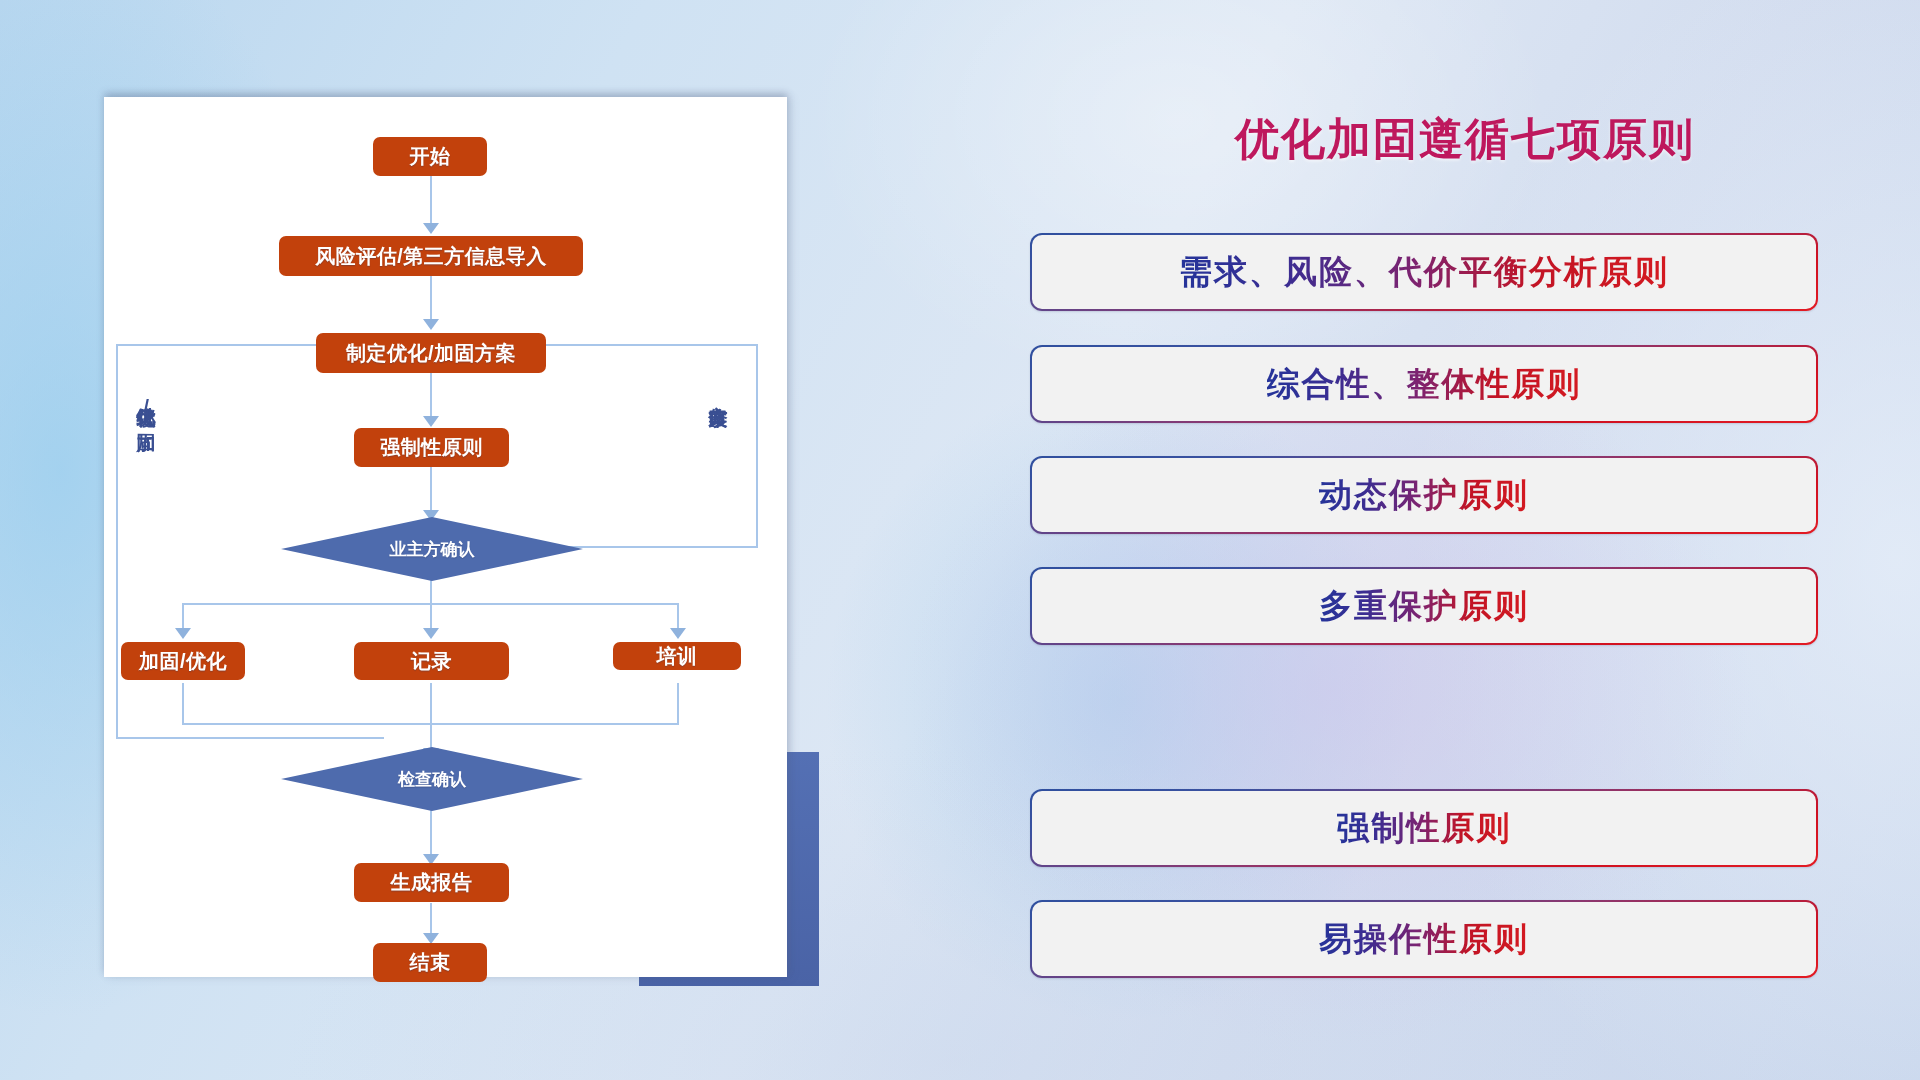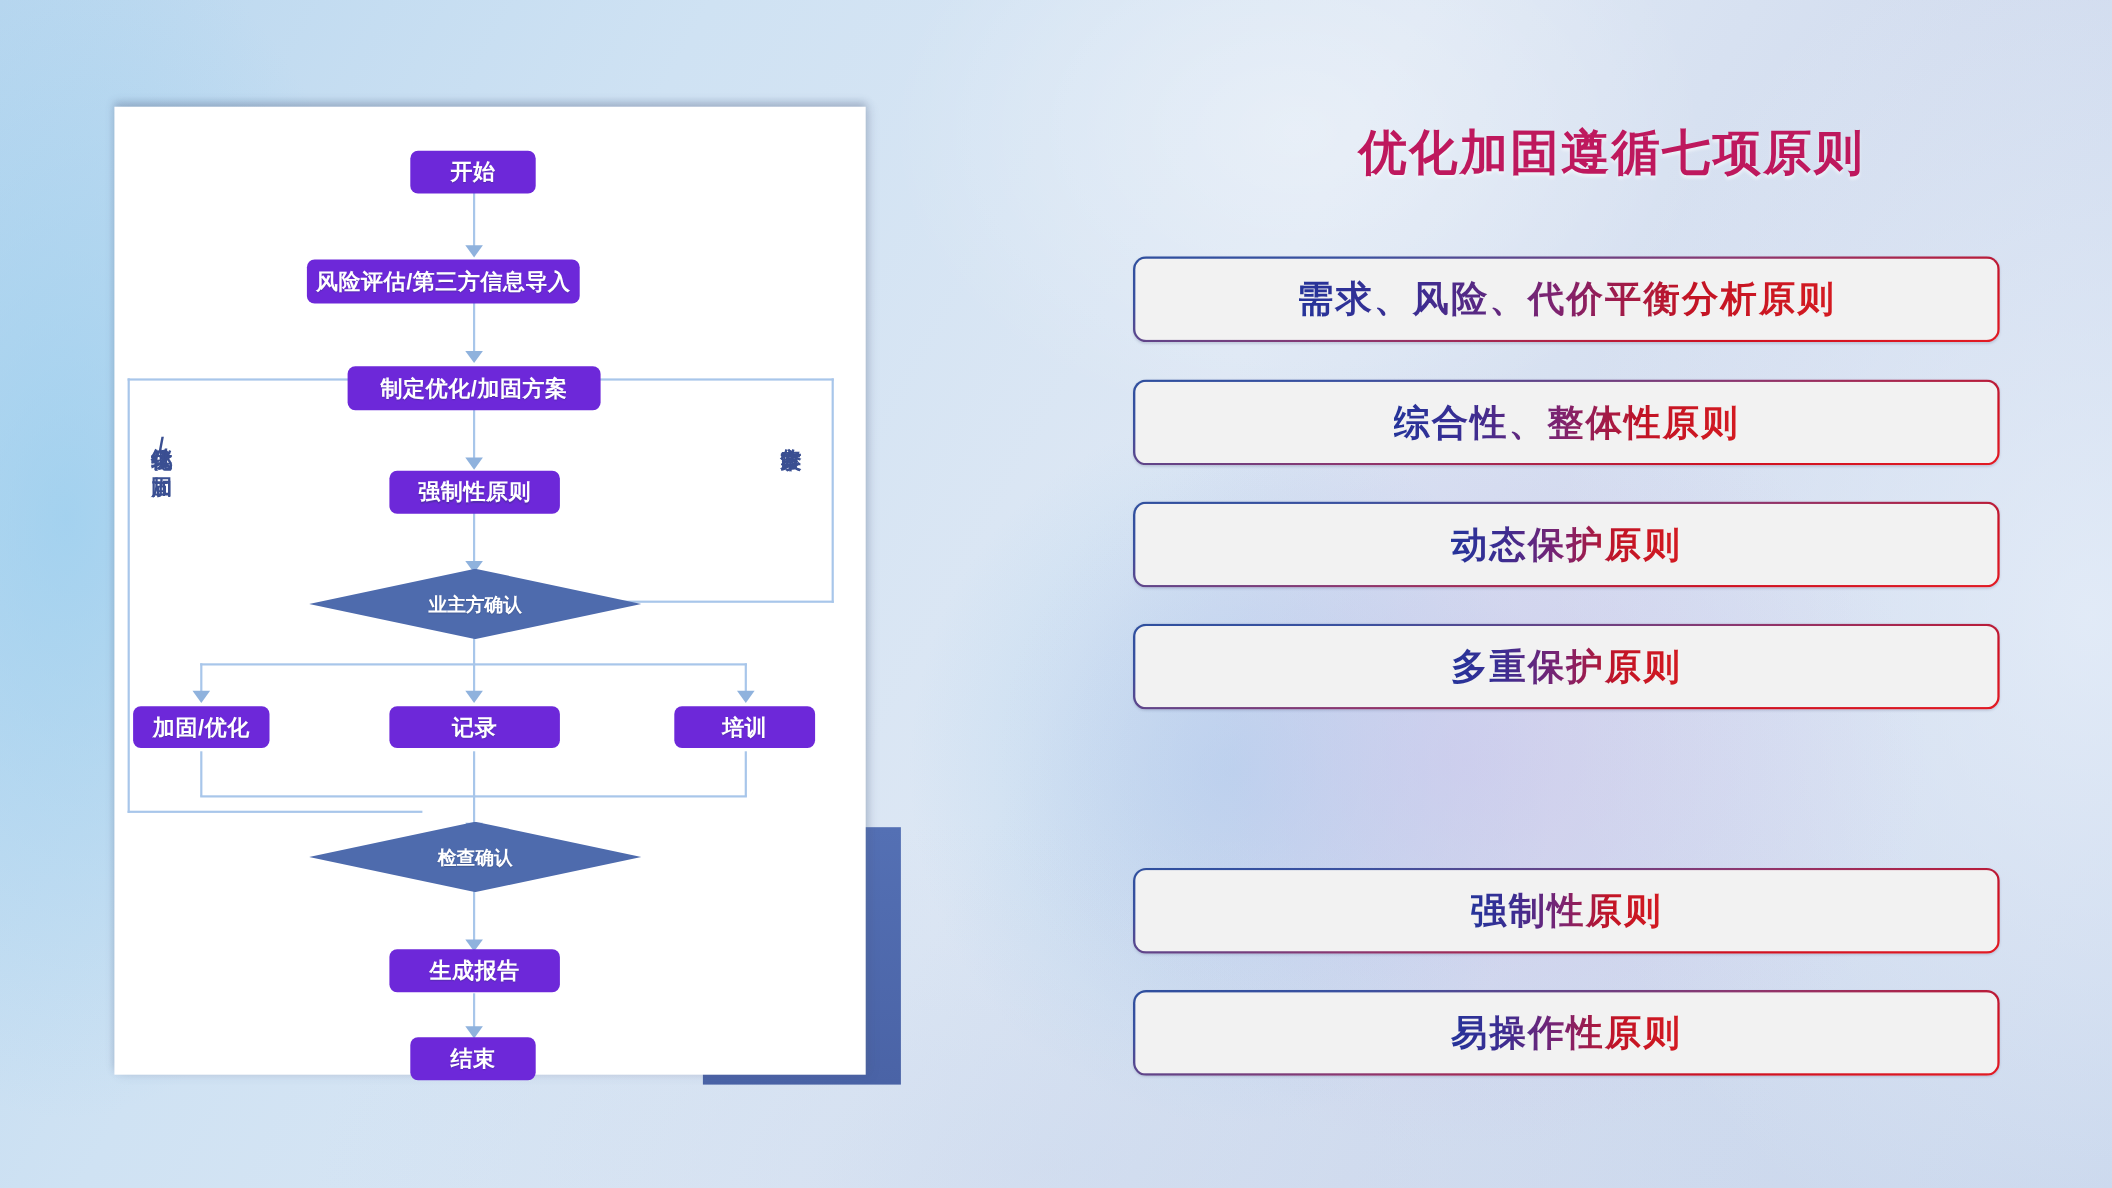--- a/index.html
+++ b/index.html
@@ -33,21 +33,21 @@
   }
   #flow-card {
     position:absolute; left:104px; top:97px; width:683px; height:880px;
     background:#ffffff;
     box-shadow:0 -4px 7px rgba(80,95,130,0.30), 4px 0 9px rgba(80,95,130,0.16);
   }
 
   
   .node {
     position:absolute;
-    background:#6d28d9;
+    background:#c2410c;
     border-radius:7px;
     color:#ffffff;
     font-weight:bold;
     display:flex; align-items:center; justify-content:center;
     letter-spacing:0.5px;
     white-space:nowrap;
     text-shadow:0 1px 1px rgba(40,55,95,0.35);
   }
   .diamond {
     position:absolute;
@@ -174,33 +174,33 @@
   <div class="arrow-d" style="left:319px; top:651px;"></div>
 
   <div class="ln lnv" style="left:326px; top:710px; height:52px;"></div>
   <div class="arrow-d" style="left:319px; top:757px;"></div>
 
   <div class="ln lnv" style="left:326px; top:806px; height:36px;"></div>
   <div class="arrow-d" style="left:319px; top:836px;"></div>
 
   <div class="node" style="left:269px; top:40px; width:114px; height:39px; font-size:20px;">开始</div>
 
-  <div class="node" style="left:175px; top:139px; width:248px; height:40px; font-size:20px;">风险评估/第三方信息导入</div>
+  <div class="node" style="left:175px; top:139px; width:304px; height:40px; font-size:20px;">风险评估/第三方信息导入</div>
 
   <div class="node" style="left:212px; top:236px; width:230px; height:40px; font-size:20px;">制定优化/加固方案</div>
 
   <div class="node" style="left:250px; top:331px; width:155px; height:39px; font-size:20px;">强制性原则</div>
 
   <div class="diamond" style="left:177px; top:420px; width:302px; height:64px; font-size:17px;">业主方确认</div>
 
   <div class="node" style="left:17px; top:545px; width:124px; height:38px; font-size:20px;">加固/优化</div>
 
   <div class="node" style="left:250px; top:545px; width:155px; height:38px; font-size:20px;">记录</div>
 
-  <div class="node" style="left:509px; top:545px; width:128px; height:38px; font-size:20px;">培训</div>
+  <div class="node" style="left:509px; top:545px; width:128px; height:28px; font-size:20px;">培训</div>
 
   <div class="diamond" style="left:177px; top:650px; width:302px; height:64px; font-size:17px;">检查确认</div>
 
   <div class="node" style="left:250px; top:766px; width:155px; height:39px; font-size:20px;">生成报告</div>
 
   <div class="node" style="left:269px; top:846px; width:114px; height:39px; font-size:20px;">结束</div>
 
   <div class="vlabel" style="left:32px; top:294px; font-size:19px; height:160px;">继续优化/加固</div>
 
   <div class="vlabel" style="left:604px; top:294px; font-size:19px; height:110px;">方案修改</div>

